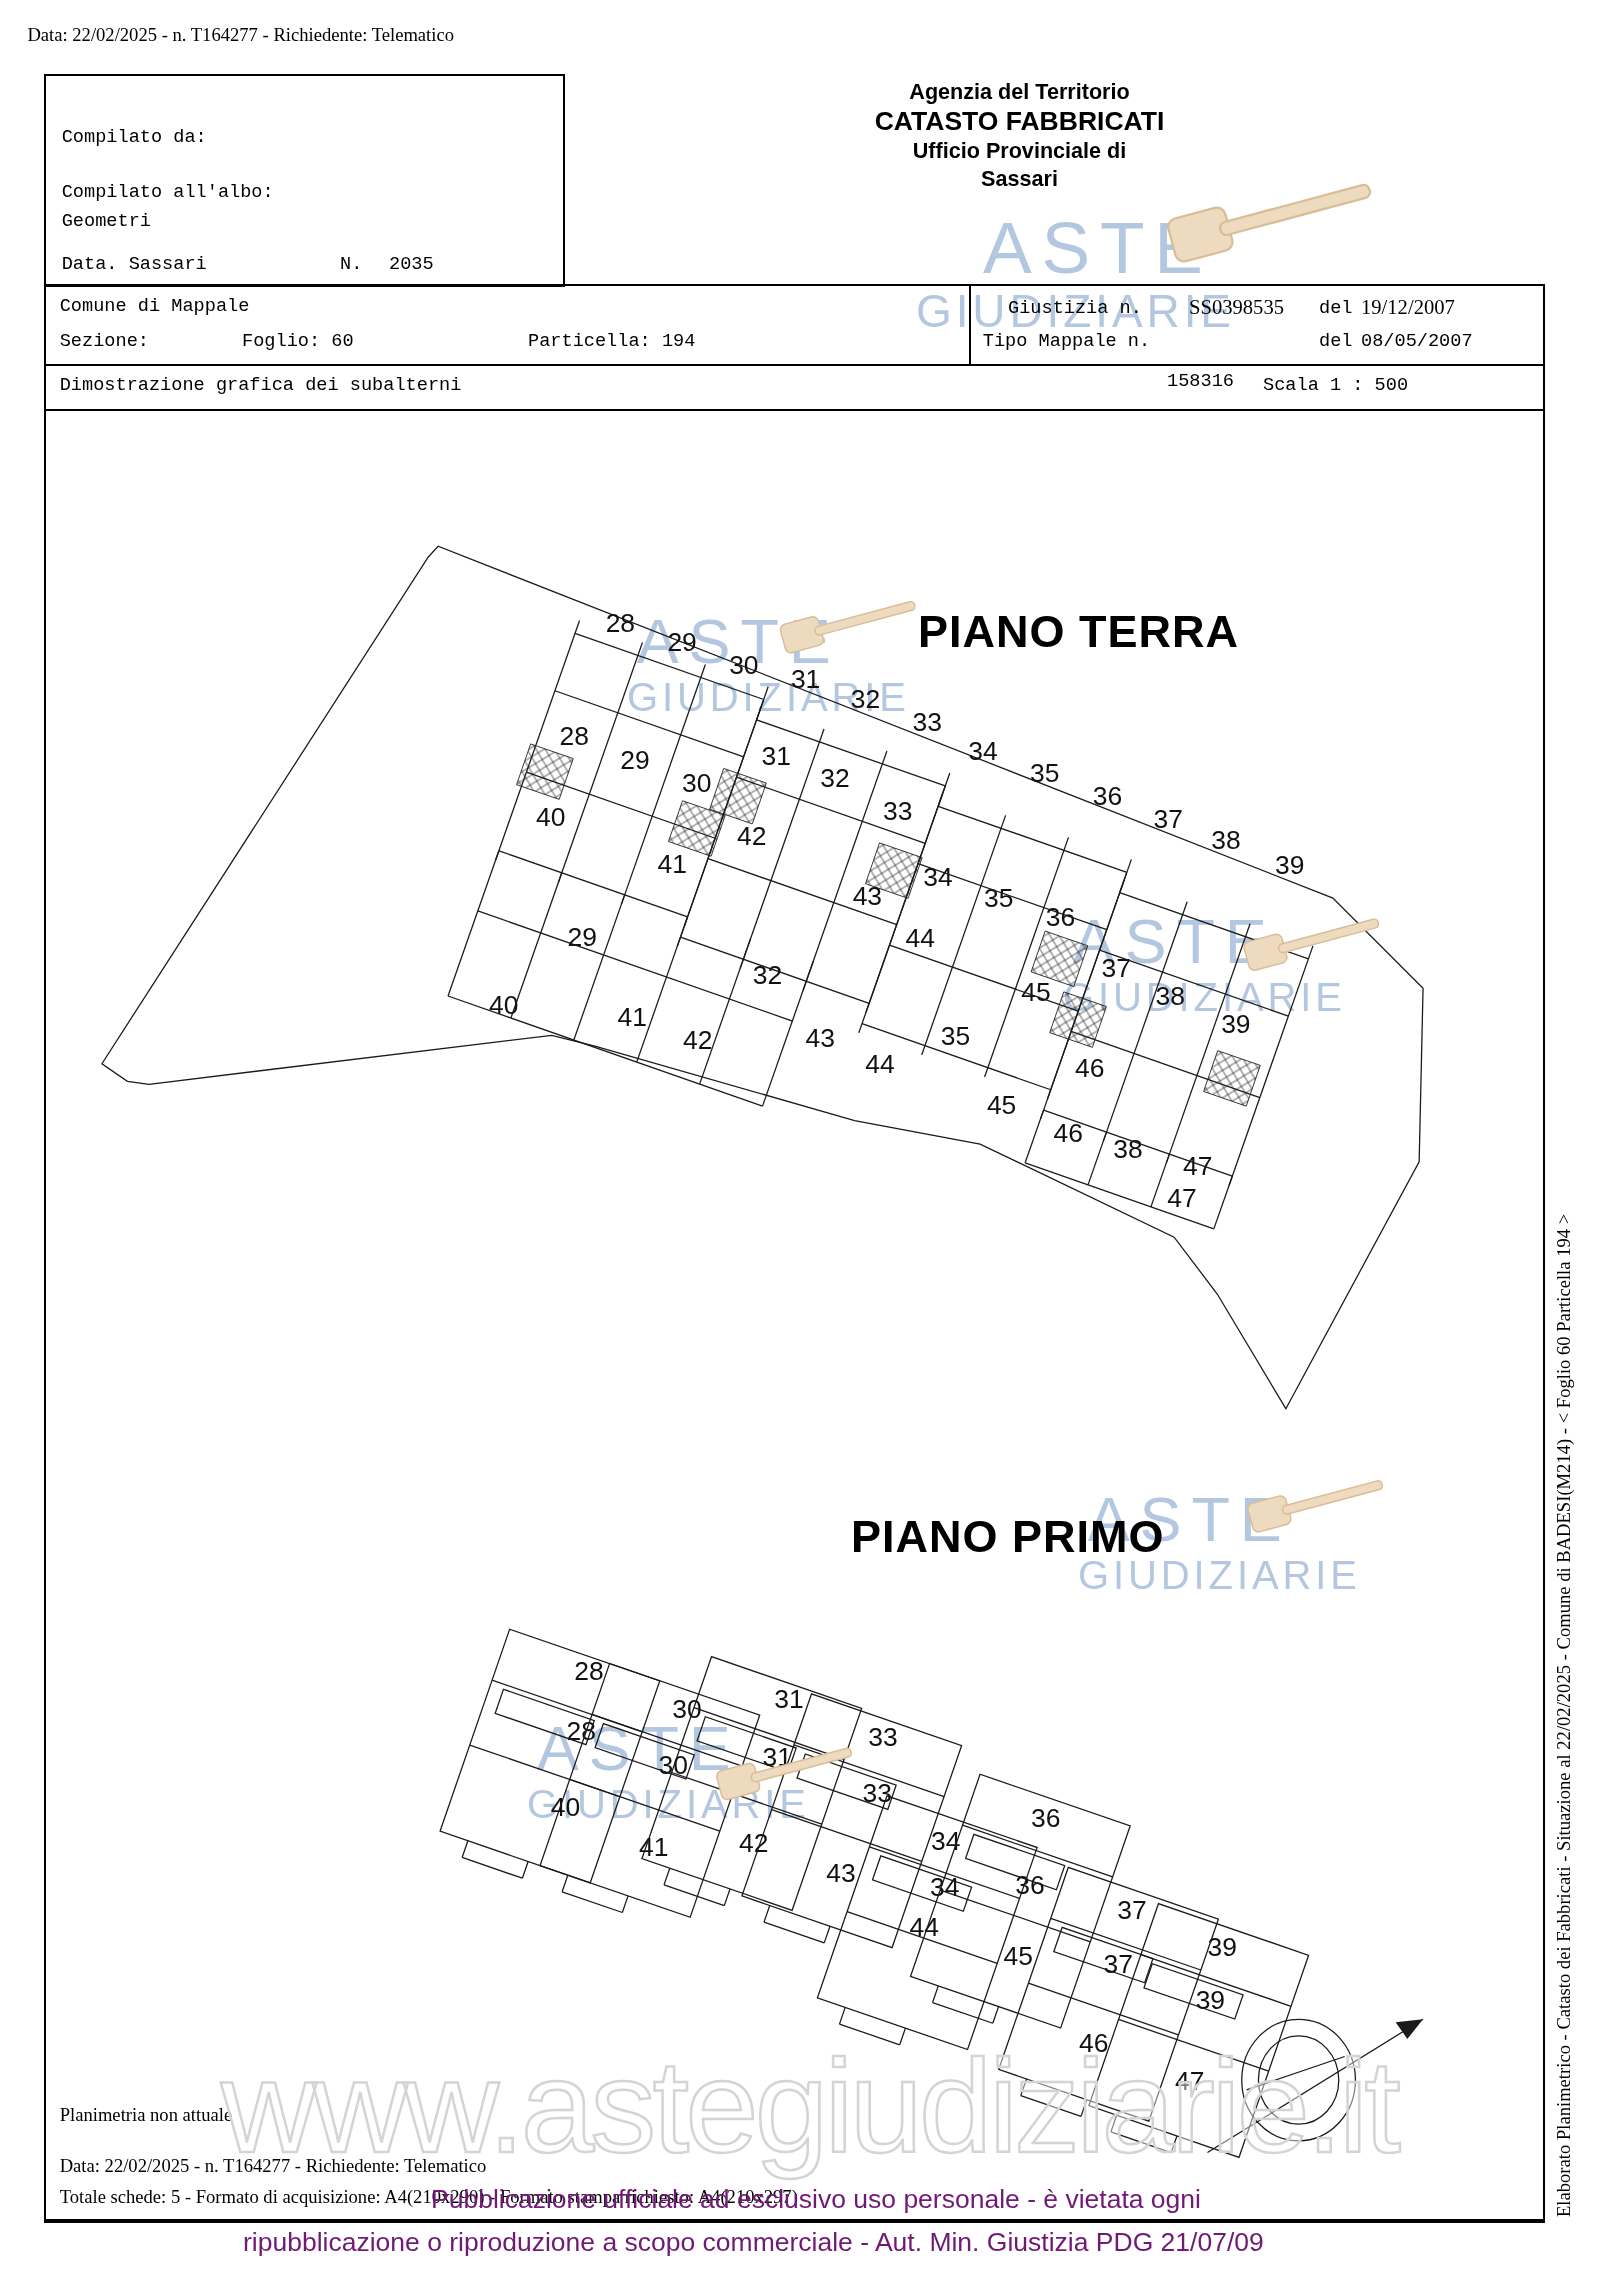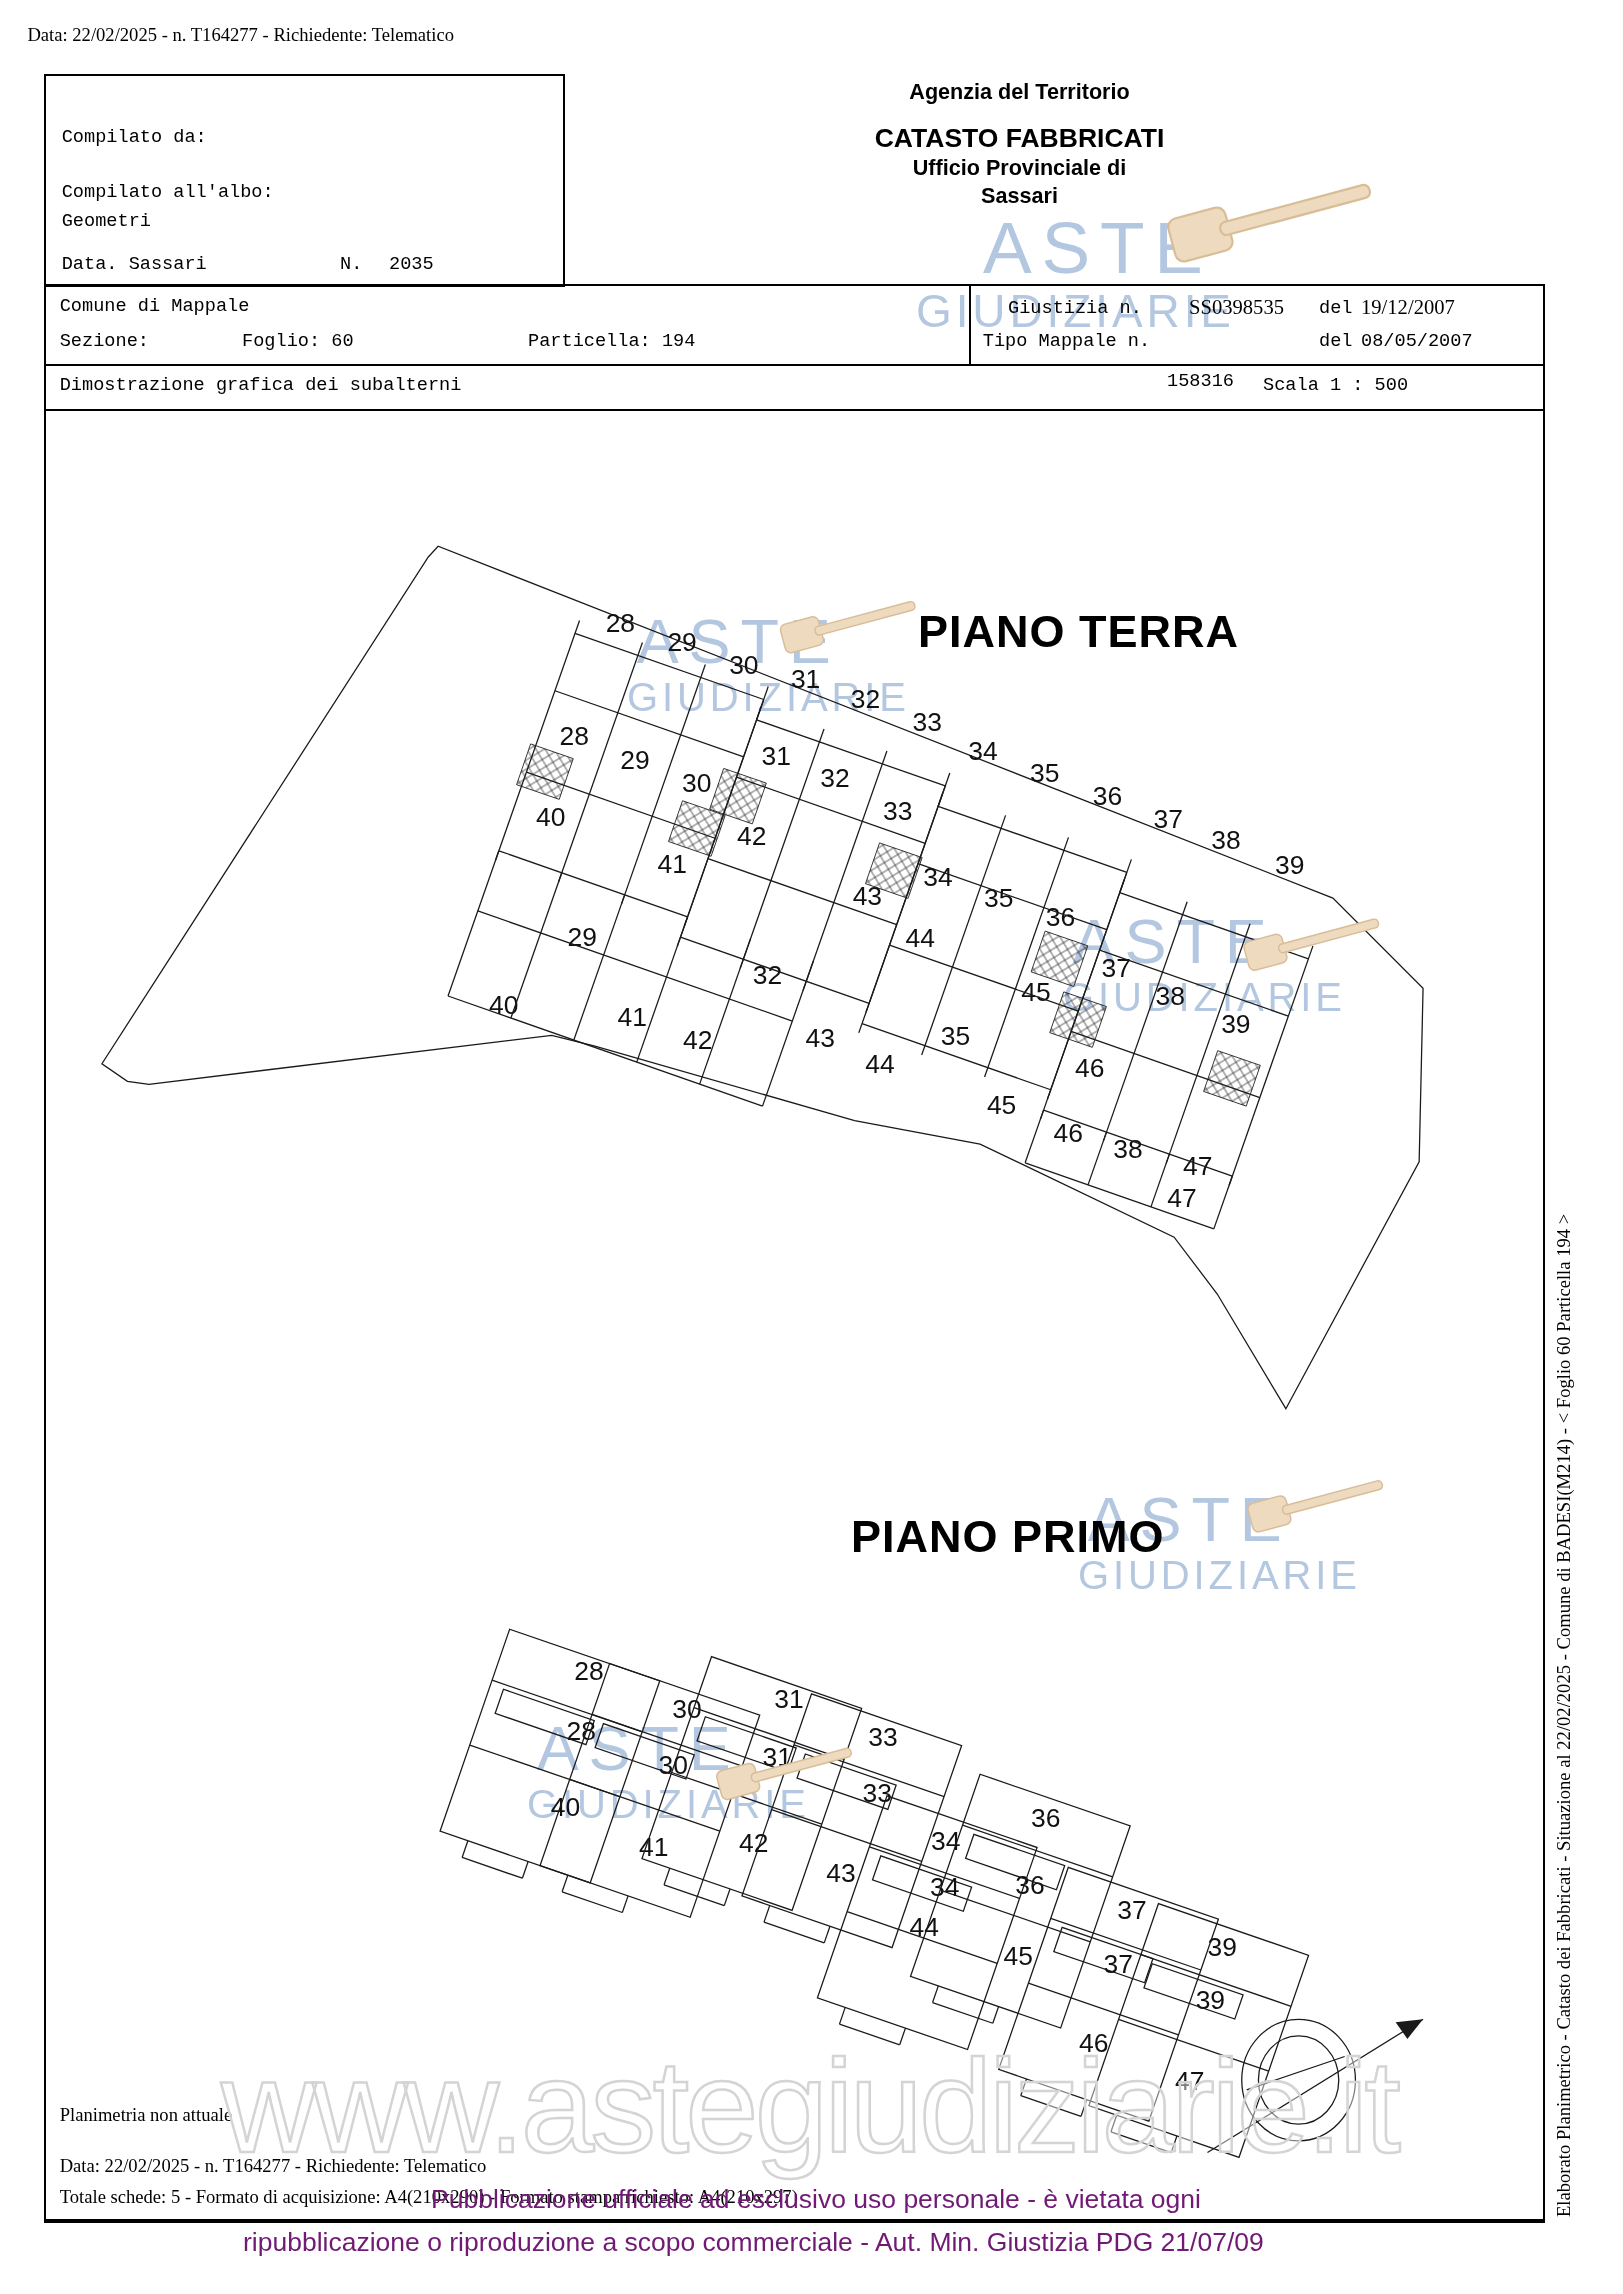--- a/index.html
+++ b/index.html
@@ -14,21 +14,21 @@
   #elab-title{border-bottom:2.9px solid #000;text-align:center;font-family:"Liberation Mono",monospace;
               font-weight:bold;font-size:20.6px;padding:8.8px 0 5.9px 0;letter-spacing:1px;}
   #info-frame{left:44px;top:284px;width:1497px;height:1933px;border:2.9px solid #000;border-bottom:4.9px solid #000;}
   #row1{height:78px;border-bottom:2.9px solid #000;display:flex;}
   #row1-left{width:923px;border-right:2.9px solid #000;position:relative;}
   #row1-right{flex:1;position:relative;}
   #row2{height:43px;border-bottom:2.9px solid #000;position:relative;}
   
   #agency{left:686px;top:78px;width:667px;text-align:center;font-weight:bold;}
   #agency .a1{font-size:21.6px;line-height:27.4px;}
-  #agency .a2{font-size:26.5px;line-height:32px;margin-top:17px;}
+  #agency .a2{font-size:26.5px;line-height:32px;}
   
   .plan-title{font-size:45px;letter-spacing:1px;white-space:nowrap;font-weight:bold;}
   
   .wm{pointer-events:none;line-height:1;}
   .wm .aste{font-size:63px;letter-spacing:9.8px;font-weight:400;}
   .wm .giud{font-size:40px;letter-spacing:3.9px;font-weight:400;margin-top:3.9px;}
   .wm-lg .aste{font-size:73px;}
   .wm-lg .giud{font-size:46px;}
   #url-wm{font-size:132px;letter-spacing:-3.9px;font-weight:400;color:rgba(255,255,255,0.45);
           -webkit-text-stroke:2.5px #d4d4d4;white-space:nowrap;}

